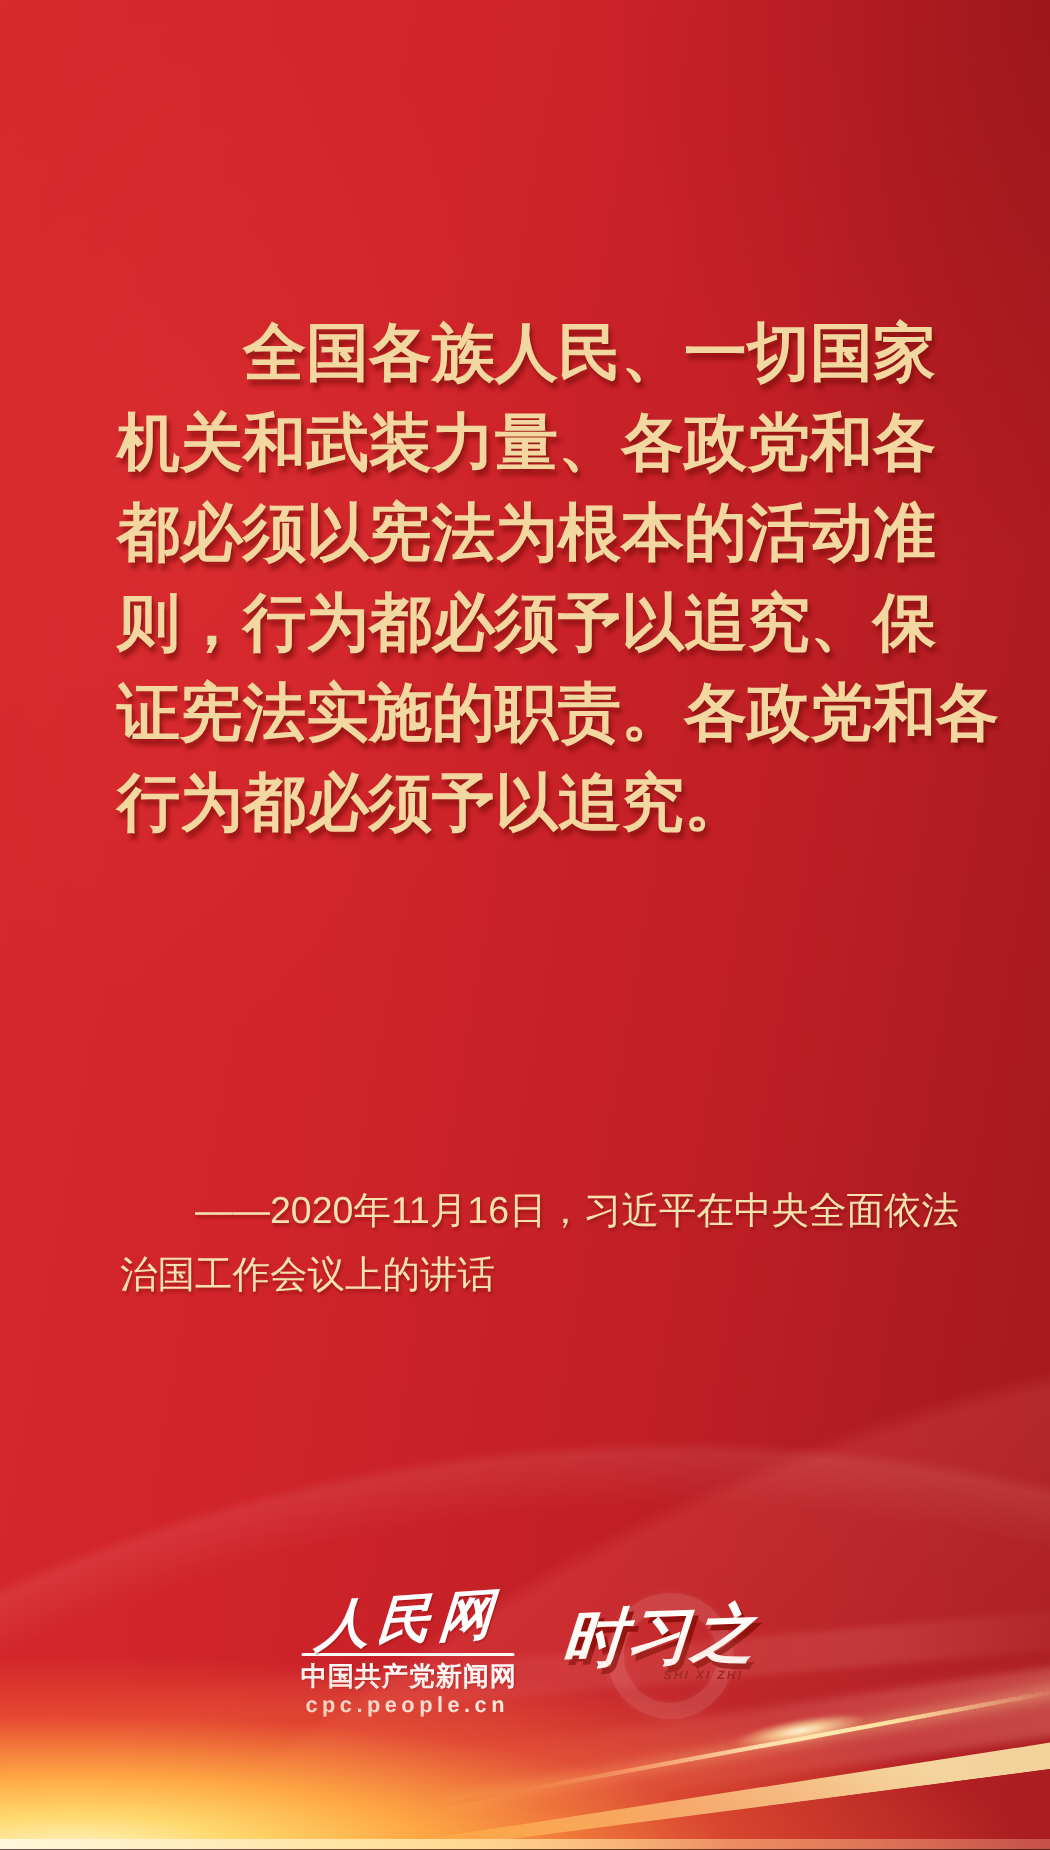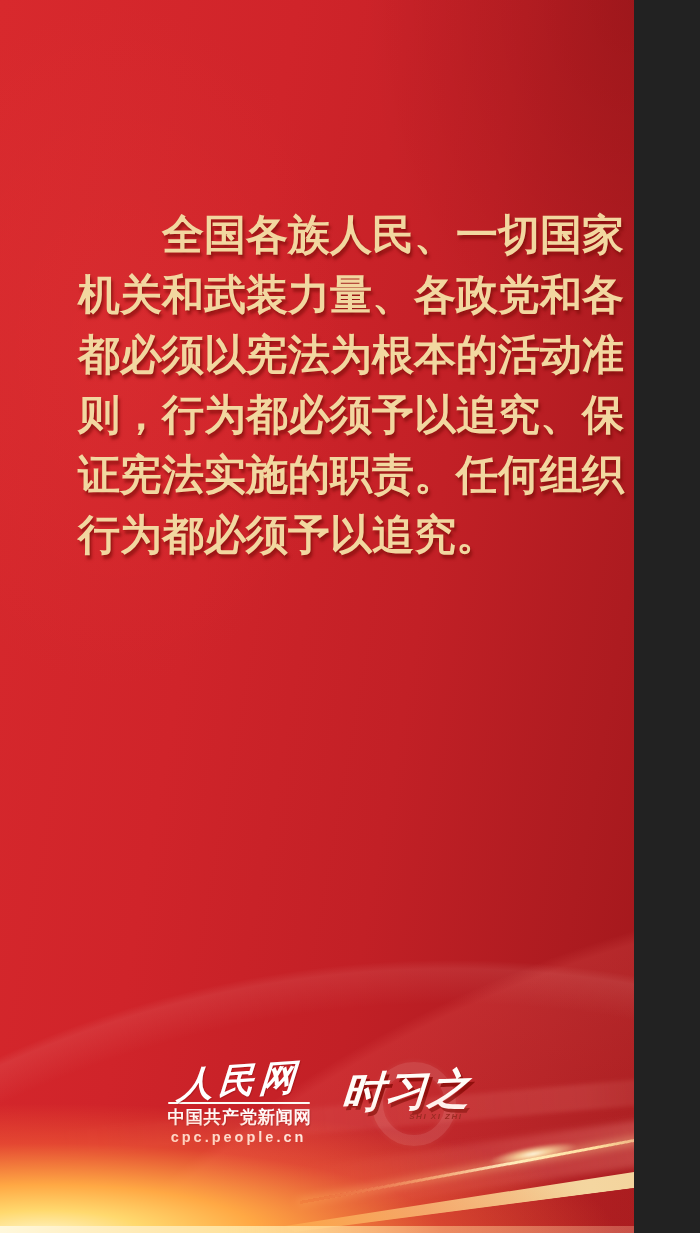--- a/index.html
+++ b/index.html
@@ -1,18 +1,18 @@
 <!DOCTYPE html>
 <html><head>
 <meta charset="utf-8">
 <style>
   html,body{margin:0;padding:0;background:#222;}
   .poster{
     position:relative;
-    width:634px;height:1233px;
+    width:700px;height:1233px;
     overflow:hidden;
     font-family:"Liberation Sans",sans-serif;
     background:linear-gradient(100deg,#d8292d 0%,#d0242a 35%,#c22026 62%,#ad1b20 86%,#a1171b 100%);
     text-decoration:underline;
   }
   
   .vignette{
     position:absolute;inset:0;pointer-events:none;
     background:
       radial-gradient(60% 45% at 100% 0%, rgba(70,0,0,0.22), rgba(70,0,0,0) 70%),
@@ -134,25 +134,27 @@
 
   <div class="vignette"></div>
   <div class="arc-sheen"></div>
   <div class="arc-sheen2"></div>
 
   <div class="quote">
     <div class="quote-line indent">全国各族人民、一切国家</div>
     <div class="quote-line">机关和武装力量、各政党和各</div>
     <div class="quote-line">都必须以宪法为根本的活动准</div>
     <div class="quote-line">则，行为都必须予以追究、保</div>
-    <div class="quote-line">证宪法实施的职责。任何组织</div>
+    <div class="quote-line">证宪法实施的职责。各政党和各</div>
     <div class="quote-line">行为都必须予以追究。</div>
   </div>
 
   <div class="attribution">
+    <div class="attribution-line first">——2020年11月16日，习近平在中央全面依法</div>
+    <div class="attribution-line">治国工作会议上的讲话</div>
   </div>
 
   <div class="footer">
     <div class="people-logo">
       <div class="people-brand">人民网</div>
       <div class="people-divider"></div>
       <div class="people-sitename">中国共产党新闻网</div>
       <div class="people-domain">cpc.people.cn</div>
     </div>
     <div class="shixizhi-logo">

